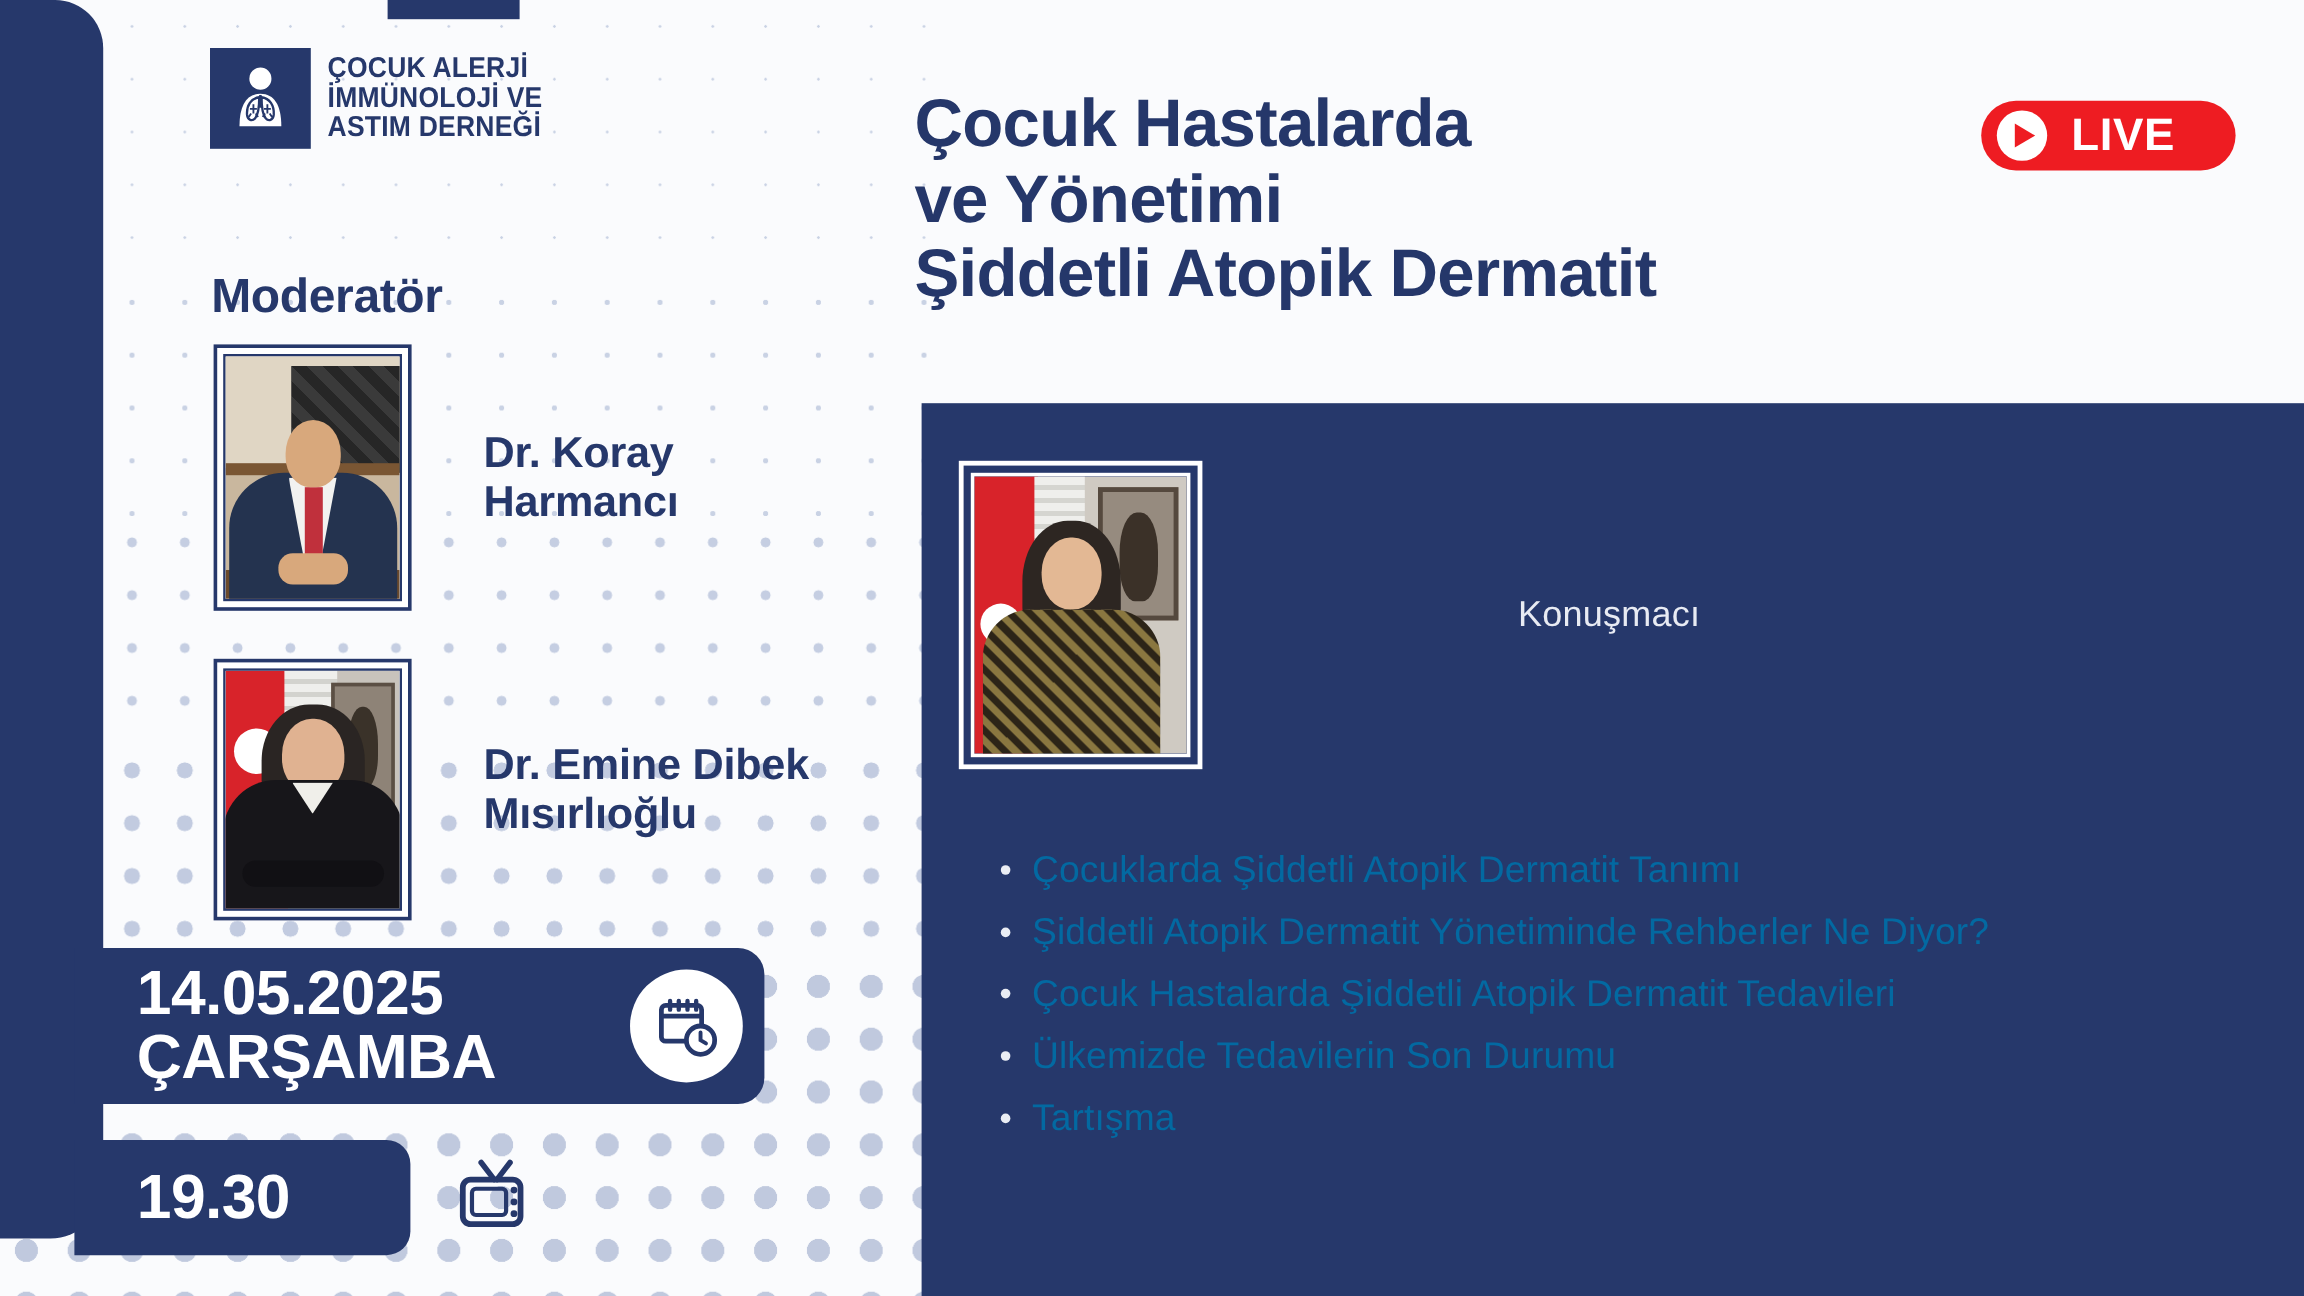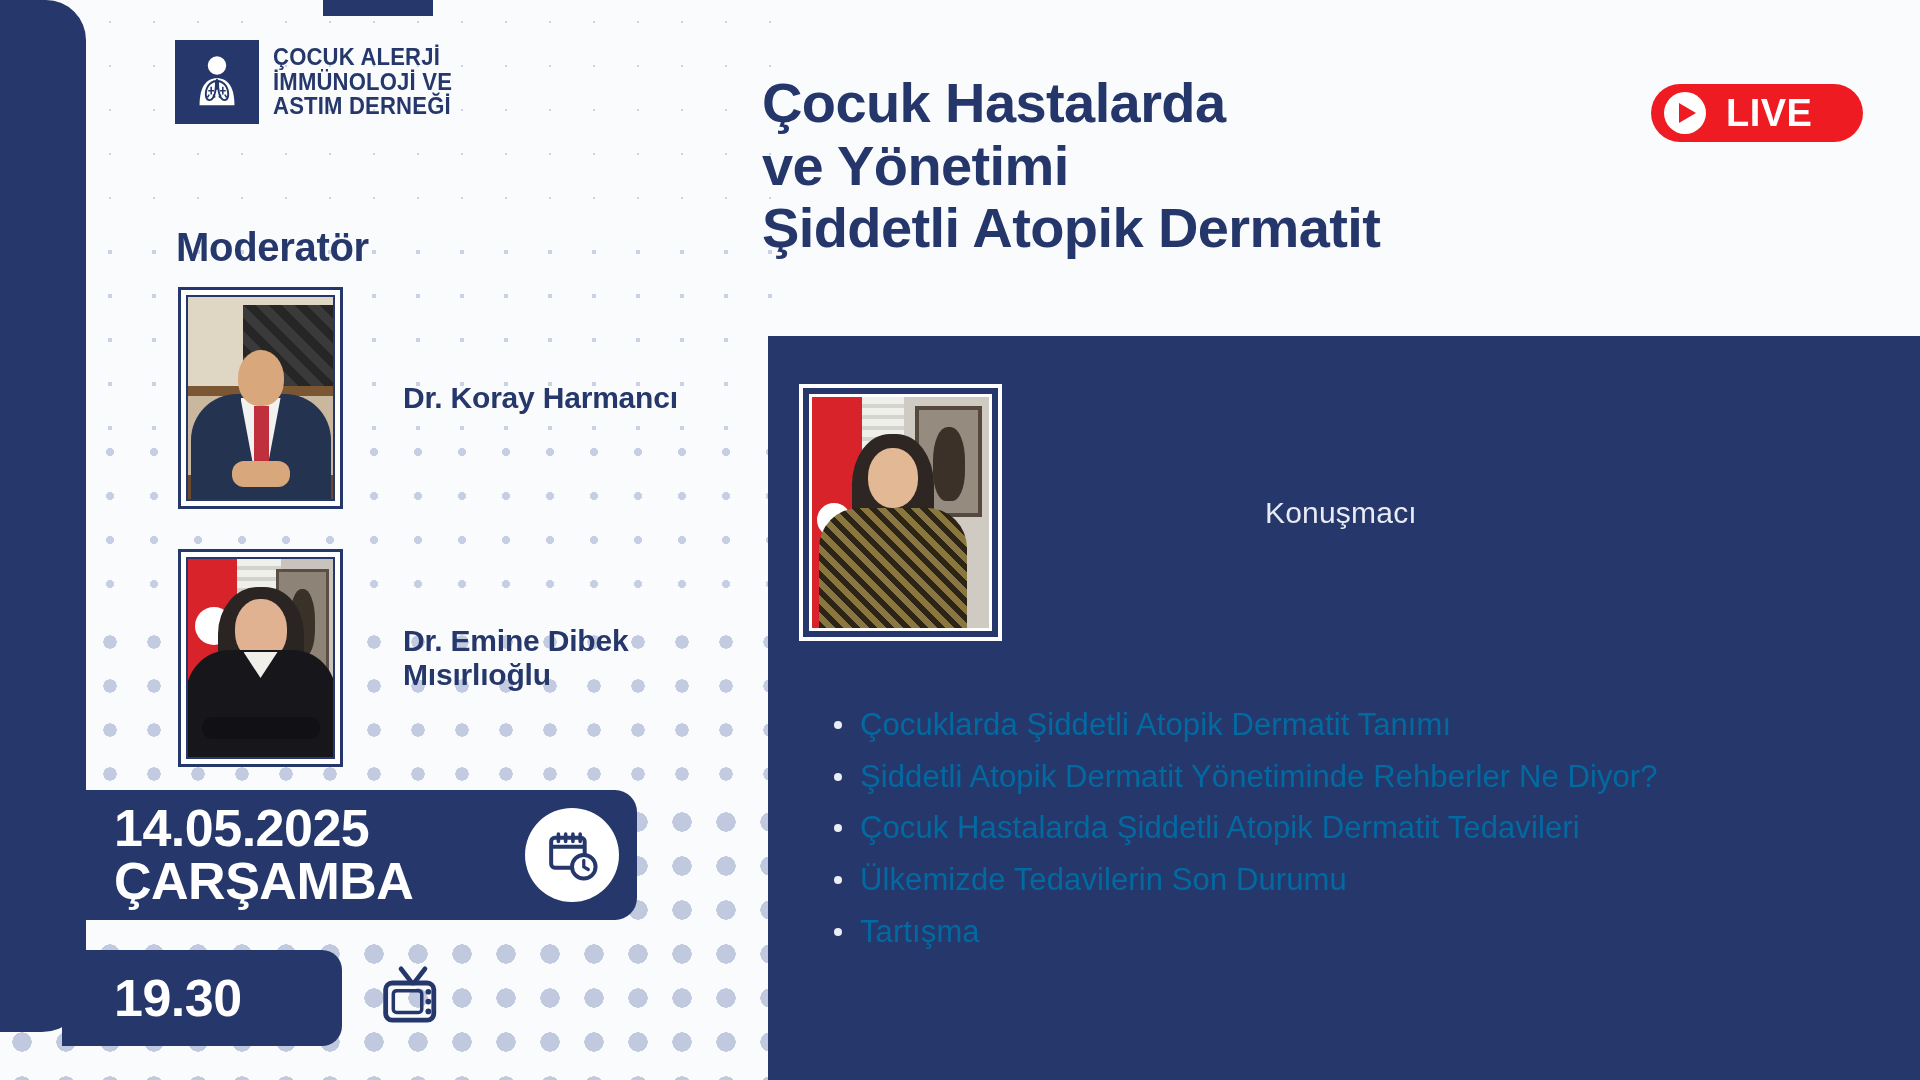--- a/index.html
+++ b/index.html
@@ -61,21 +61,21 @@
   #mod-1{left:178px;top:287px;}
   #mod-2{left:178px;top:549px;}
   .photo-frame{
     width:165px;height:222px;background:#FFFFFF;
     border:3px solid #26386B;padding:5px;flex:none;
     box-shadow:0 0 0 0 #fff;
   }
   #mod-2 .photo-frame{height:218px;}
   .photo-inner{width:100%;height:100%;border:2px solid #26386B;overflow:hidden;position:relative;}
   .person-name{
-    margin-left:60px;color:#26386B;font-size:30px;font-weight:800;
+    margin-left:60px;color:#26386B;font-size:36px;font-weight:800;
     line-height:1.13;letter-spacing:-.2px;max-width:330px;
   }
 
   
   .ph-koray{position:absolute;inset:0;background:#C9B79E;}
   .ph-koray .wall{position:absolute;left:0;top:0;width:100%;height:46%;background:#E0D6C4;}
   .ph-koray .chair{position:absolute;left:38%;top:4%;width:62%;height:44%;background:#2B2B2B;
      background-image:repeating-linear-gradient(45deg,#3a3a3a 0 9px,#262626 9px 18px),repeating-linear-gradient(-45deg,#3a3a3a 0 9px,#262626 9px 18px);}
   .ph-koray .desk{position:absolute;left:0;bottom:0;width:100%;height:12%;background:#6B4A2C;}
   .ph-koray .ledge{position:absolute;left:0;top:44%;width:100%;height:5%;background:#7A5633;}

